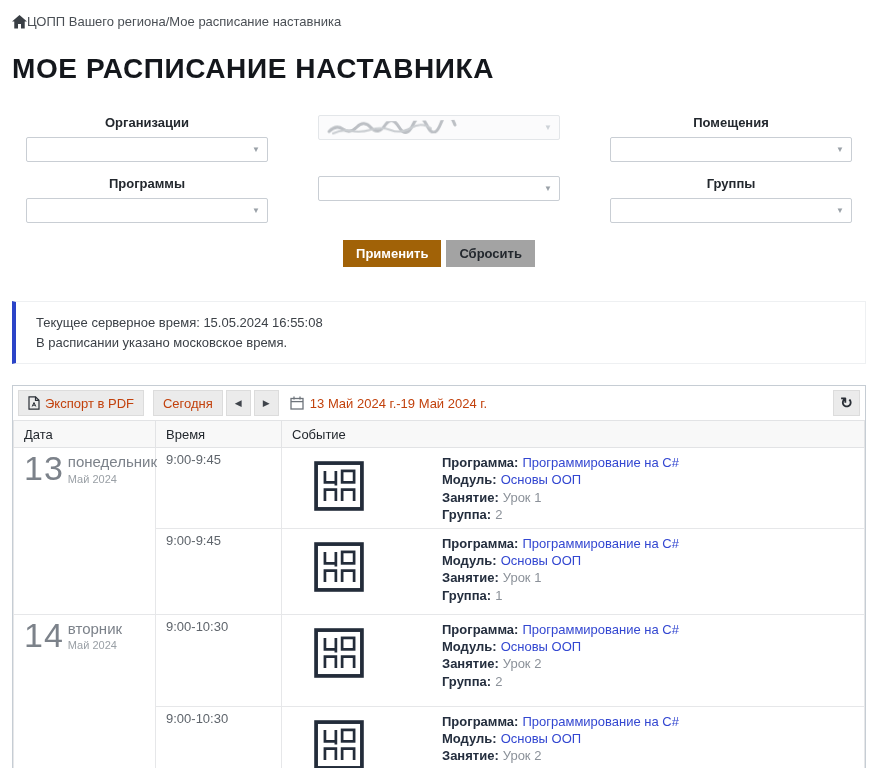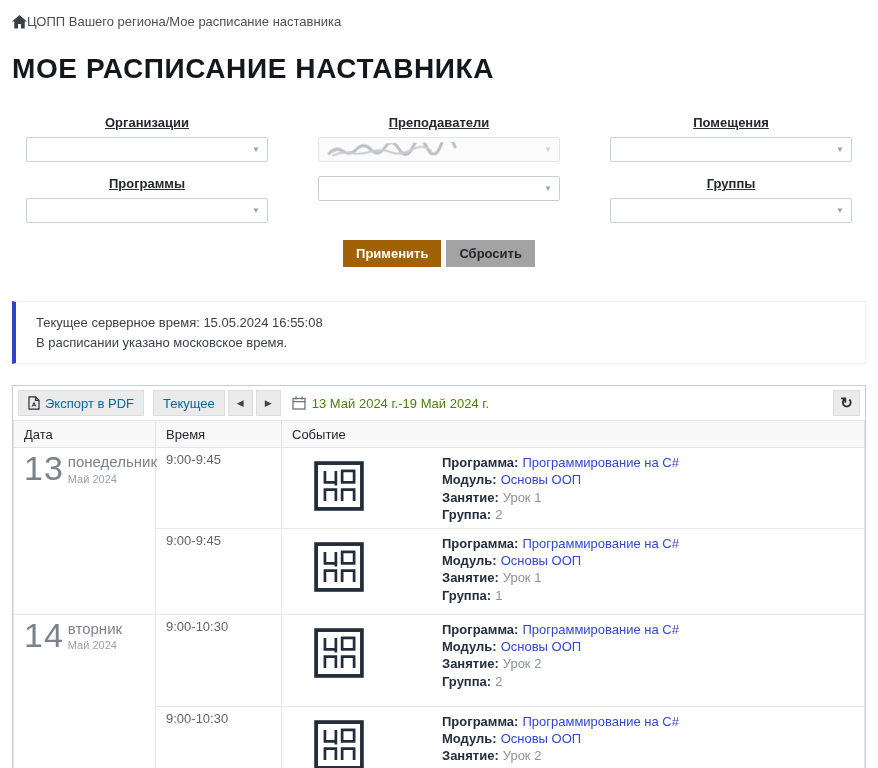--- a/index.html
+++ b/index.html
@@ -8,45 +8,45 @@
 
   
   .breadcrumb{display:flex;align-items:center;gap:0;font-size:13px;color:#4a4f55;margin-top:4px;}
   .breadcrumb .sep{color:#4a4f55;}
   .crumb-link{color:#4a4f55;cursor:pointer;}
 
   
   .title{margin:24px 0 0 0;font-size:28px;font-weight:800;letter-spacing:.6px;color:#14171c;}
 
   
-  .filters{margin-top:30px;display:grid;grid-template-columns:1fr 1fr 1fr;column-gap:50px;row-gap:14px;padding:0 14px;text-decoration:underline;}
+  .filters{margin-top:30px;display:grid;grid-template-columns:1fr 1fr 1fr;column-gap:50px;row-gap:14px;padding:0 14px;}
   .filter-label{display:block;text-align:center;font-weight:700;font-size:13px;color:#23282e;margin-bottom:7px;}
   .select{position:relative;height:23px;border:1px solid #c9ced4;border-radius:2px;background:#fff;display:flex;align-items:center;padding:0 22px 0 8px;cursor:pointer;}
   .select .caret{position:absolute;right:7px;top:50%;transform:translateY(-52%);font-size:8px;color:#9aa1a8;}
   .select.disabled{background:#fbfbfc;border-color:#e3e6e9;cursor:default;}
   .select.disabled .caret{color:#ced3d8;}
   .scribble{filter:blur(.5px);transform:rotate(-1.2deg);opacity:.75;}
 
   
   .actions{display:flex;justify-content:center;gap:5px;margin-top:17px;}
   .btn{font-family:"Liberation Sans",sans-serif;font-size:13px;font-weight:600;padding:6px 13px;border:none;cursor:pointer;}
   .btn-apply{background:#a16207;color:#fff;}
   .btn-reset{background:#a3a3a3;color:#23282e;text-align:right;}
 
   
   .notice{margin-top:34px;border:1px solid #eef0f2;border-left:4px solid #2b44c8;padding:8px 16px;font-size:13px;color:#3c4147;background:#fff;}
   .notice p{margin:5px 4px;}
 
   
   .widget{margin-top:21px;border:1px solid #c6cdd4;}
   .toolbar{display:flex;align-items:center;padding:4px 5px;gap:5px;}
-  .tbtn{display:inline-flex;align-items:center;gap:5px;background:#ebebeb;border:1px solid #dcdcdc;color:#0369a1;font-size:13px;height:26px;padding:0 9px;box-sizing:border-box;cursor:pointer;font-family:"Liberation Sans",sans-serif;}
+  .tbtn{display:inline-flex;align-items:center;gap:5px;background:#ebebeb;border:1px solid #dcdcdc;color:#c2410c;font-size:13px;height:26px;padding:0 9px;box-sizing:border-box;cursor:pointer;font-family:"Liberation Sans",sans-serif;}
   .btn-group{display:flex;gap:3px;margin-left:4px;}
   .nav-btn{width:25px;justify-content:center;padding:0;font-size:9px;color:#3f444b;}
-  .daterange{display:flex;align-items:center;gap:6px;color:#4d7c0f;font-size:13px;margin-left:6px;}
+  .daterange{display:flex;align-items:center;gap:6px;color:#c2410c;font-size:13px;margin-left:6px;}
   .spacer{flex:1;}
   .refresh{width:27px;justify-content:center;font-size:15px;font-weight:700;padding:0;color:#2a2f36;}
 
   table.sched{width:100%;border-collapse:collapse;font-size:13px;table-layout:fixed;}
   .sched th{background:#f8f8f8;border:1px solid #e2e3e5;text-align:left;padding:5px 10px;font-size:13px;color:#23282e;font-weight:400;height:16px;}
   .sched td{border:1px solid #e6e7e9;vertical-align:top;padding:4px 10px;box-sizing:border-box;}
   .col-date{width:142px;}
   .col-time{width:126px;}
   .h1{height:75px;} .h2{height:86px;} .h3{height:92px;} .h4{height:85px;}
 
@@ -83,21 +83,20 @@
 
   <div class="filters">
     <div class="filter">
       <span class="filter-label">Организации</span>
       <div class="select">
         <span class="select-value"></span>
         <span class="caret">▼</span>
       </div>
     </div>
     <div class="filter">
-      <span class="filter-label">Преподаватели</span>
       <div class="select disabled">
         <svg class="scribble" width="150" height="13" viewBox="0 0 150 13">
           <path d="M2 9 q7 -7 14 -2 t 14 -2 t 14 1 t 14 -2 t 14 2 t 14 -2 t 14 1 t 14 -2 t 14 2" stroke="#a7acb2" fill="none" stroke-width="3" stroke-linecap="round"></path>
           <path d="M6 11 q9 -4 18 -2 t 20 -1 t 20 1 t 20 -2 t 20 1" stroke="#b9bec3" fill="none" stroke-width="2" stroke-linecap="round"></path>
         </svg>
         <span class="caret">▼</span>
       </div>
     </div>
     <div class="filter">
       <span class="filter-label">Помещения</span>
@@ -143,21 +142,21 @@
     <div class="toolbar">
       <button class="tbtn">
         <svg width="12" height="14" viewBox="0 0 12 14">
           <path d="M1 .8 H7.5 L11 4.3 V13.2 H1 Z" fill="none" stroke="#2a2f36" stroke-width="1.2"></path>
           <path d="M7.5 .8 V4.3 H11" fill="none" stroke="#2a2f36" stroke-width="1.2"></path>
           <path d="M4.2 10.5 L6 6.5 L7.8 10.5 M4.9 9.2 H7.1" fill="none" stroke="#2a2f36" stroke-width="1"></path>
         </svg>
         <span>Экспорт в PDF</span>
       </button>
       <div class="btn-group">
-        <button class="tbtn">Текущее</button>
+        <button class="tbtn">Сегодня</button>
         <button class="tbtn nav-btn">
           <span>◀</span>
         </button>
         <button class="tbtn nav-btn">
           <span>▶</span>
         </button>
       </div>
       <div class="daterange">
         <svg width="14" height="14" viewBox="0 0 14 14">
           <rect x="1" y="2.5" width="12" height="10.5" fill="none" stroke="#6e747b" stroke-width="1.3"></rect>

